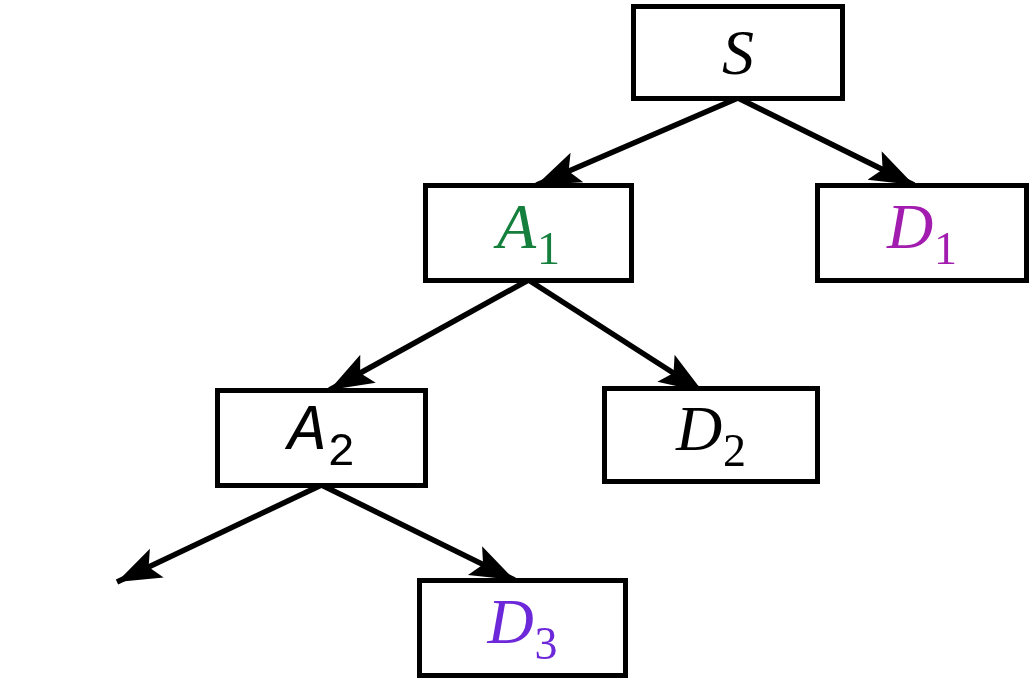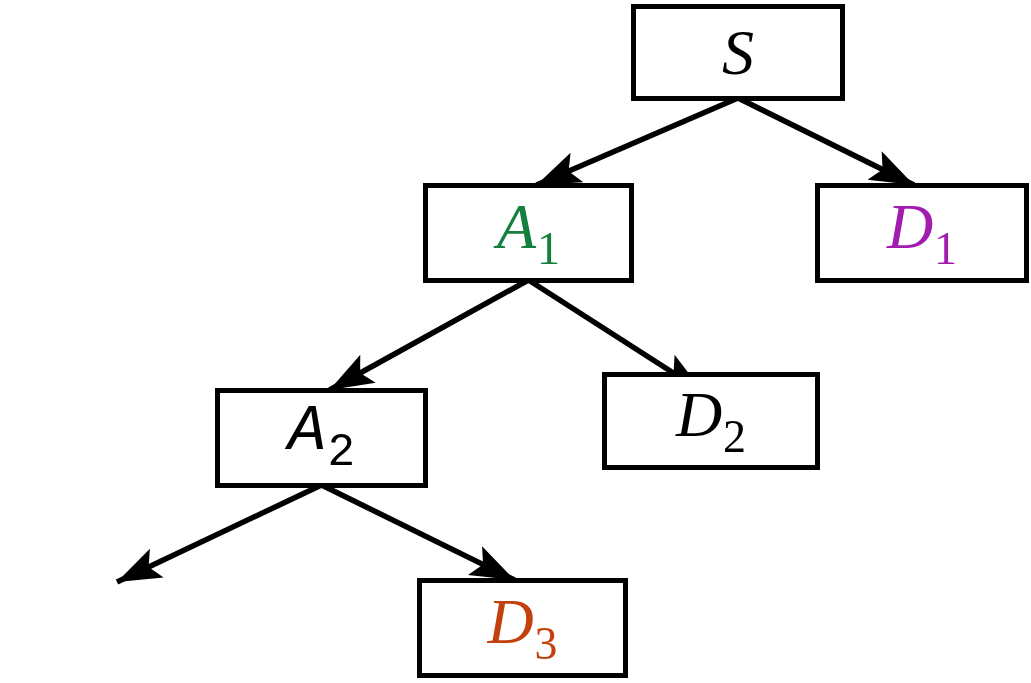--- a/index.html
+++ b/index.html
@@ -75,19 +75,19 @@
     </div>
     <div class="node" style="left: 423px; top: 183px; width: 211px; height: 100px; border-color: rgb(0, 0, 0); background: rgb(255, 255, 255);">
       <span class="lbl" style="color: #15803d;"><span class="letter">A</span><span class="subscript">1</span></span>
     </div>
     <div class="node" style="left: 815px; top: 183px; width: 214px; height: 100px; border-color: rgb(0, 0, 0); background: rgb(255, 255, 255);">
       <span class="lbl" style="color: #a21caf;"><span class="letter">D</span><span class="subscript">1</span></span>
     </div>
     <div class="node" style="left: 215px; top: 388px; width: 213px; height: 100px; border-color: rgb(0, 0, 0); background: rgb(255, 255, 255); font-family: Liberation Mono, monospace;">
       <span class="lbl" style="color: rgb(0, 0, 0);"><span class="letter">A</span><span class="subscript">2</span></span>
     </div>
-    <div class="node" style="left: 602px; top: 372px; width: 218px; height: 98px; border-color: rgb(0, 0, 0); background: rgb(255, 255, 255);">
+    <div class="node" style="left: 602px; top: 386px; width: 218px; height: 98px; border-color: rgb(0, 0, 0); background: rgb(255, 255, 255);">
       <span class="lbl" style="color: rgb(0, 0, 0);"><span class="letter">D</span><span class="subscript">2</span></span>
     </div>
     <div class="node" style="left: 417px; top: 578px; width: 211px; height: 100px; border-color: rgb(0, 0, 0); background: rgb(255, 255, 255);">
-      <span class="lbl" style="color: #c2410c; text-align: center;"><span class="letter">D</span><span class="subscript">3</span></span>
+      <span class="lbl" style="color: #6d28d9; text-align: center;"><span class="letter">D</span><span class="subscript">3</span></span>
     </div>
   </div>
 
 </body></html>

